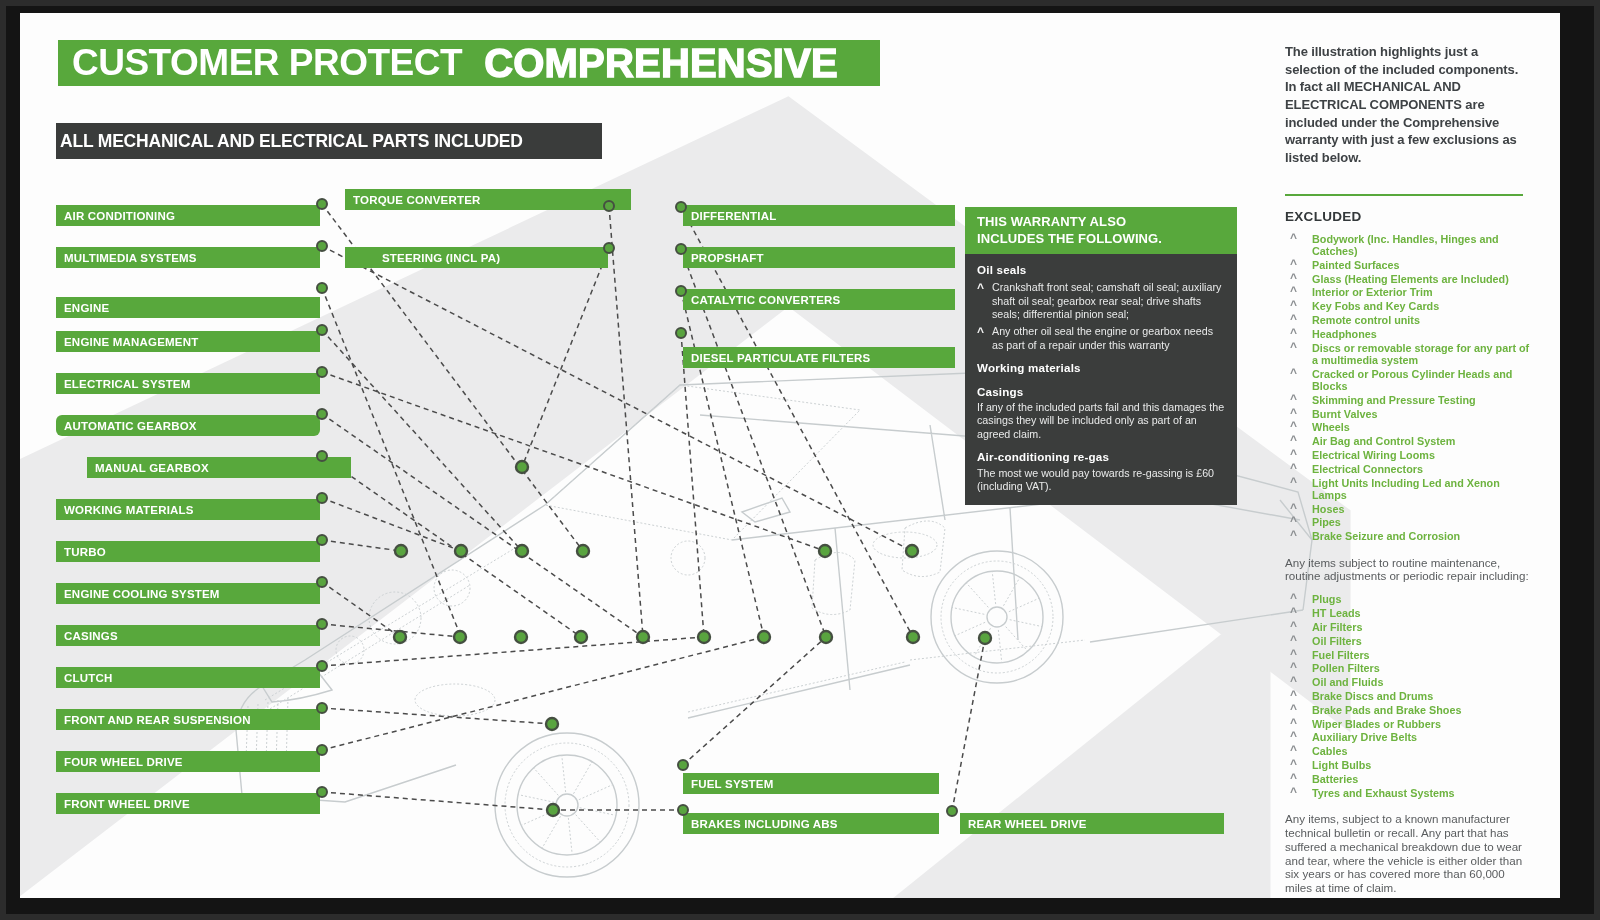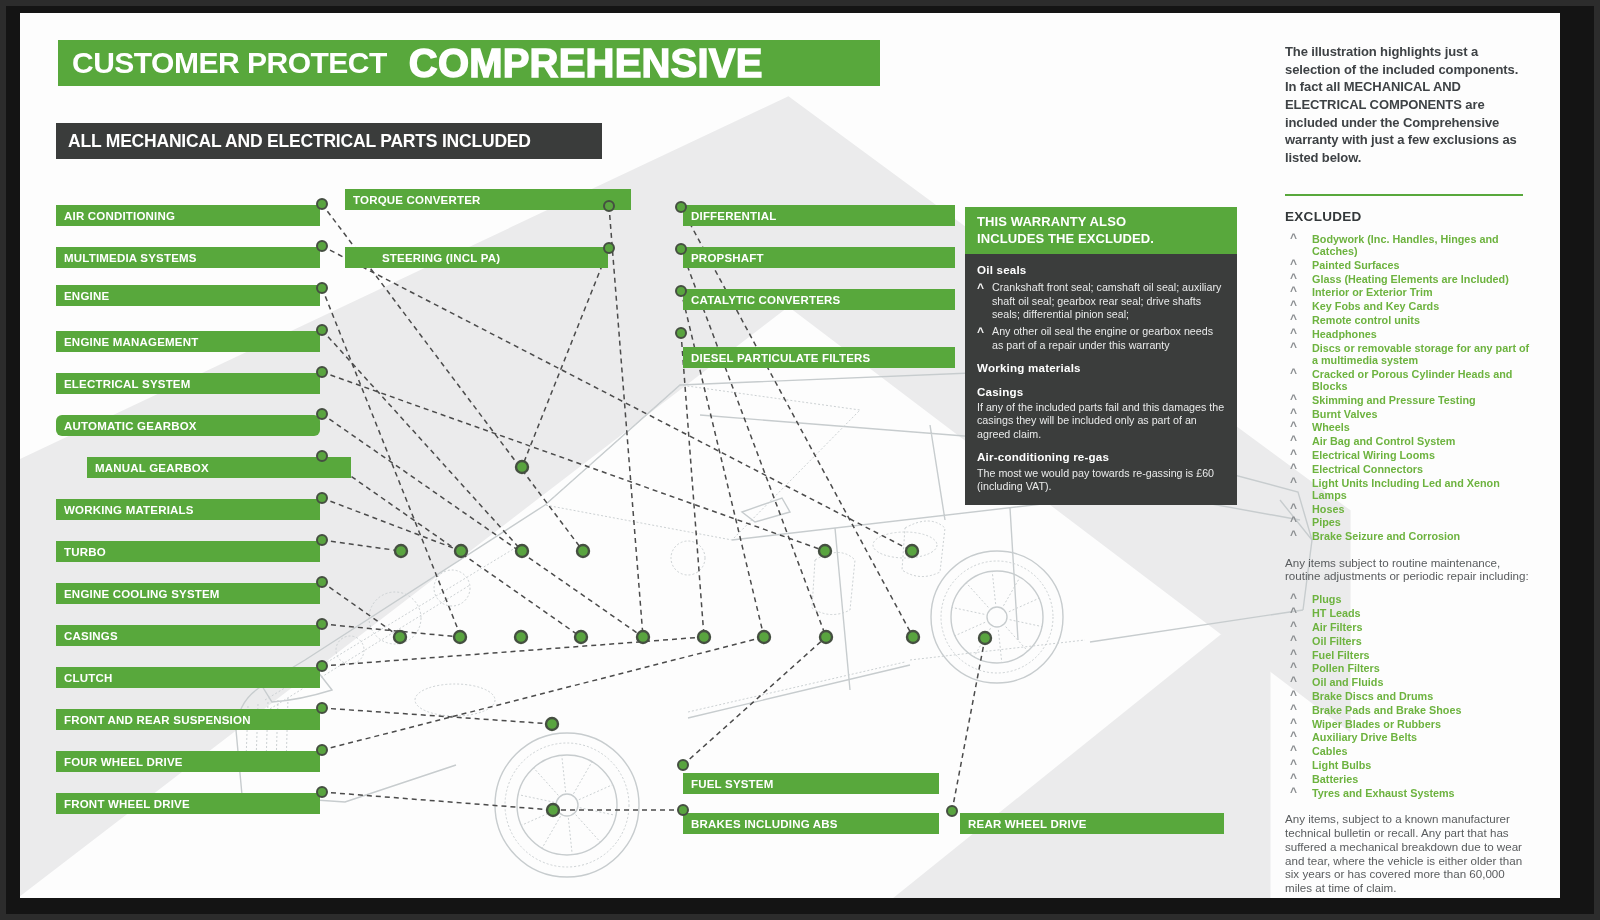--- a/index.html
+++ b/index.html
@@ -9,25 +9,25 @@
   #page { position:absolute; left:20px; top:13px; width:1540px; height:885px; background:#fdfdfd; overflow:hidden; }
 
   .wm { position:absolute; inset:0; background:#ebebec; }
   #wm1 { clip-path:polygon(49.9% 9.4%, 86.4% 56.2%, 86.4% 81.3%, 49.9% 33.2%, 0% 99.8%, 0% 50.4%); }
   #wm2 { clip-path:polygon(56.7% 100%, 81.2% 65.7%, 81.2% 100%); }
 
   svg.layer { position:absolute; left:0; top:0; width:1540px; height:885px; }
 
   .hdr { position:absolute; left:38px; top:27px; width:822px; height:46px; background:#58a83c;
     color:#fff; display:flex; align-items:center; padding-left:14px; white-space:nowrap; }
-  .hdr .t1 { font-size:30px; font-weight:700; letter-spacing:-.5px; }
+  .hdr .t1 { font-size:37px; font-weight:700; letter-spacing:-.5px; }
   .hdr .t2 { font-size:40px; font-weight:700; letter-spacing:.2px; -webkit-text-stroke:1.4px #fff; margin-left:22px; }
 
   .subbar { position:absolute; left:36px; top:110px; width:546px; height:36px; background:#3a3c3b;
-    color:#fff; display:flex; align-items:center; padding-left:12px;
+    color:#fff; display:flex; align-items:center; padding-left:4px;
     font-size:17.5px; font-weight:700; letter-spacing:-.2px; white-space:nowrap; }
 
   .bar { position:absolute; height:21px; background:#58a83c; color:#fff; display:flex; align-items:center;
     padding-left:8px; font-size:11.5px; font-weight:700; letter-spacing:.2px; white-space:nowrap; }
 
   
   #panel { position:absolute; left:945px; top:194px; width:272px; }
   #panel .phead { background:#58a83c; color:#fff; font-size:13px; font-weight:700;
     line-height:1.3; padding:7px 12px 6px 12px; letter-spacing:.1px; }
   #panel .pbody { background:#3b3d3c; color:#e9eaea; padding:9px 12px 12px 12px;
@@ -147,21 +147,21 @@
 
   <div class="hdr">
     <span class="t1">CUSTOMER PROTECT</span>
     <span class="t2">COMPREHENSIVE</span>
   </div>
   <div class="subbar">ALL MECHANICAL AND ELECTRICAL PARTS INCLUDED</div>
 
   <div id="bars">
       <div class="bar" style="left: 36px; top: 192px; width: 264px;">AIR CONDITIONING</div>
       <div class="bar" style="left: 36px; top: 234px; width: 264px;">MULTIMEDIA SYSTEMS</div>
-      <div class="bar" style="left: 36px; top: 272px; width: 264px;">ENGINE</div>
+      <div class="bar" style="left: 36px; top: 284px; width: 264px;">ENGINE</div>
       <div class="bar" style="left: 36px; top: 318px; width: 264px;">ENGINE MANAGEMENT</div>
       <div class="bar" style="left: 36px; top: 360px; width: 264px;">ELECTRICAL SYSTEM</div>
       <div class="bar" style="left: 36px; top: 402px; width: 264px; border-radius: 6px;">AUTOMATIC GEARBOX</div>
       <div class="bar" style="left: 36px; top: 444px; width: 264px; margin-left: 31px;">MANUAL GEARBOX</div>
       <div class="bar" style="left: 36px; top: 486px; width: 264px;">WORKING MATERIALS</div>
       <div class="bar" style="left: 36px; top: 528px; width: 264px;">TURBO</div>
       <div class="bar" style="left: 36px; top: 570px; width: 264px;">ENGINE COOLING SYSTEM</div>
       <div class="bar" style="left: 36px; top: 612px; width: 264px;">CASINGS</div>
       <div class="bar" style="left: 36px; top: 654px; width: 264px;">CLUTCH</div>
       <div class="bar" style="left: 36px; top: 696px; width: 264px;">FRONT AND REAR SUSPENSION</div>
@@ -174,21 +174,21 @@
       <div class="bar" style="left: 663px; top: 276px; width: 272px;">CATALYTIC CONVERTERS</div>
       <div class="bar" style="left: 663px; top: 334px; width: 272px;">DIESEL PARTICULATE FILTERS</div>
       <div class="bar" style="left: 663px; top: 760px; width: 256px;">FUEL SYSTEM</div>
       <div class="bar" style="left: 663px; top: 800px; width: 256px;">BRAKES INCLUDING ABS</div>
       <div class="bar" style="left: 940px; top: 800px; width: 264px;">REAR WHEEL DRIVE</div>
     </div>
 
   <div id="panel">
     <div class="phead">
       <div>THIS WARRANTY ALSO</div>
-      <div>INCLUDES THE EXCLUDED.</div>
+      <div>INCLUDES THE FOLLOWING.</div>
     </div>
     <div class="pbody" id="panel-body">
         <h4>Oil seals</h4>
         <div class="bul"><span class="c">^</span>Crankshaft front seal; camshaft oil seal; auxiliary shaft oil seal; gearbox rear seal; drive shafts seals; differential pinion seal;</div>
         <div class="bul"><span class="c">^</span>Any other oil seal the engine or gearbox needs as part of a repair under this warranty</div>
         <h4>Working materials</h4>
         <h4>Casings</h4>
         <div>If any of the included parts fail and this damages the casings they will be included only as part of an agreed claim.</div>
         <h4>Air-conditioning re-gas</h4>
         <div>The most we would pay towards re-gassing is £60 (including VAT).</div>

